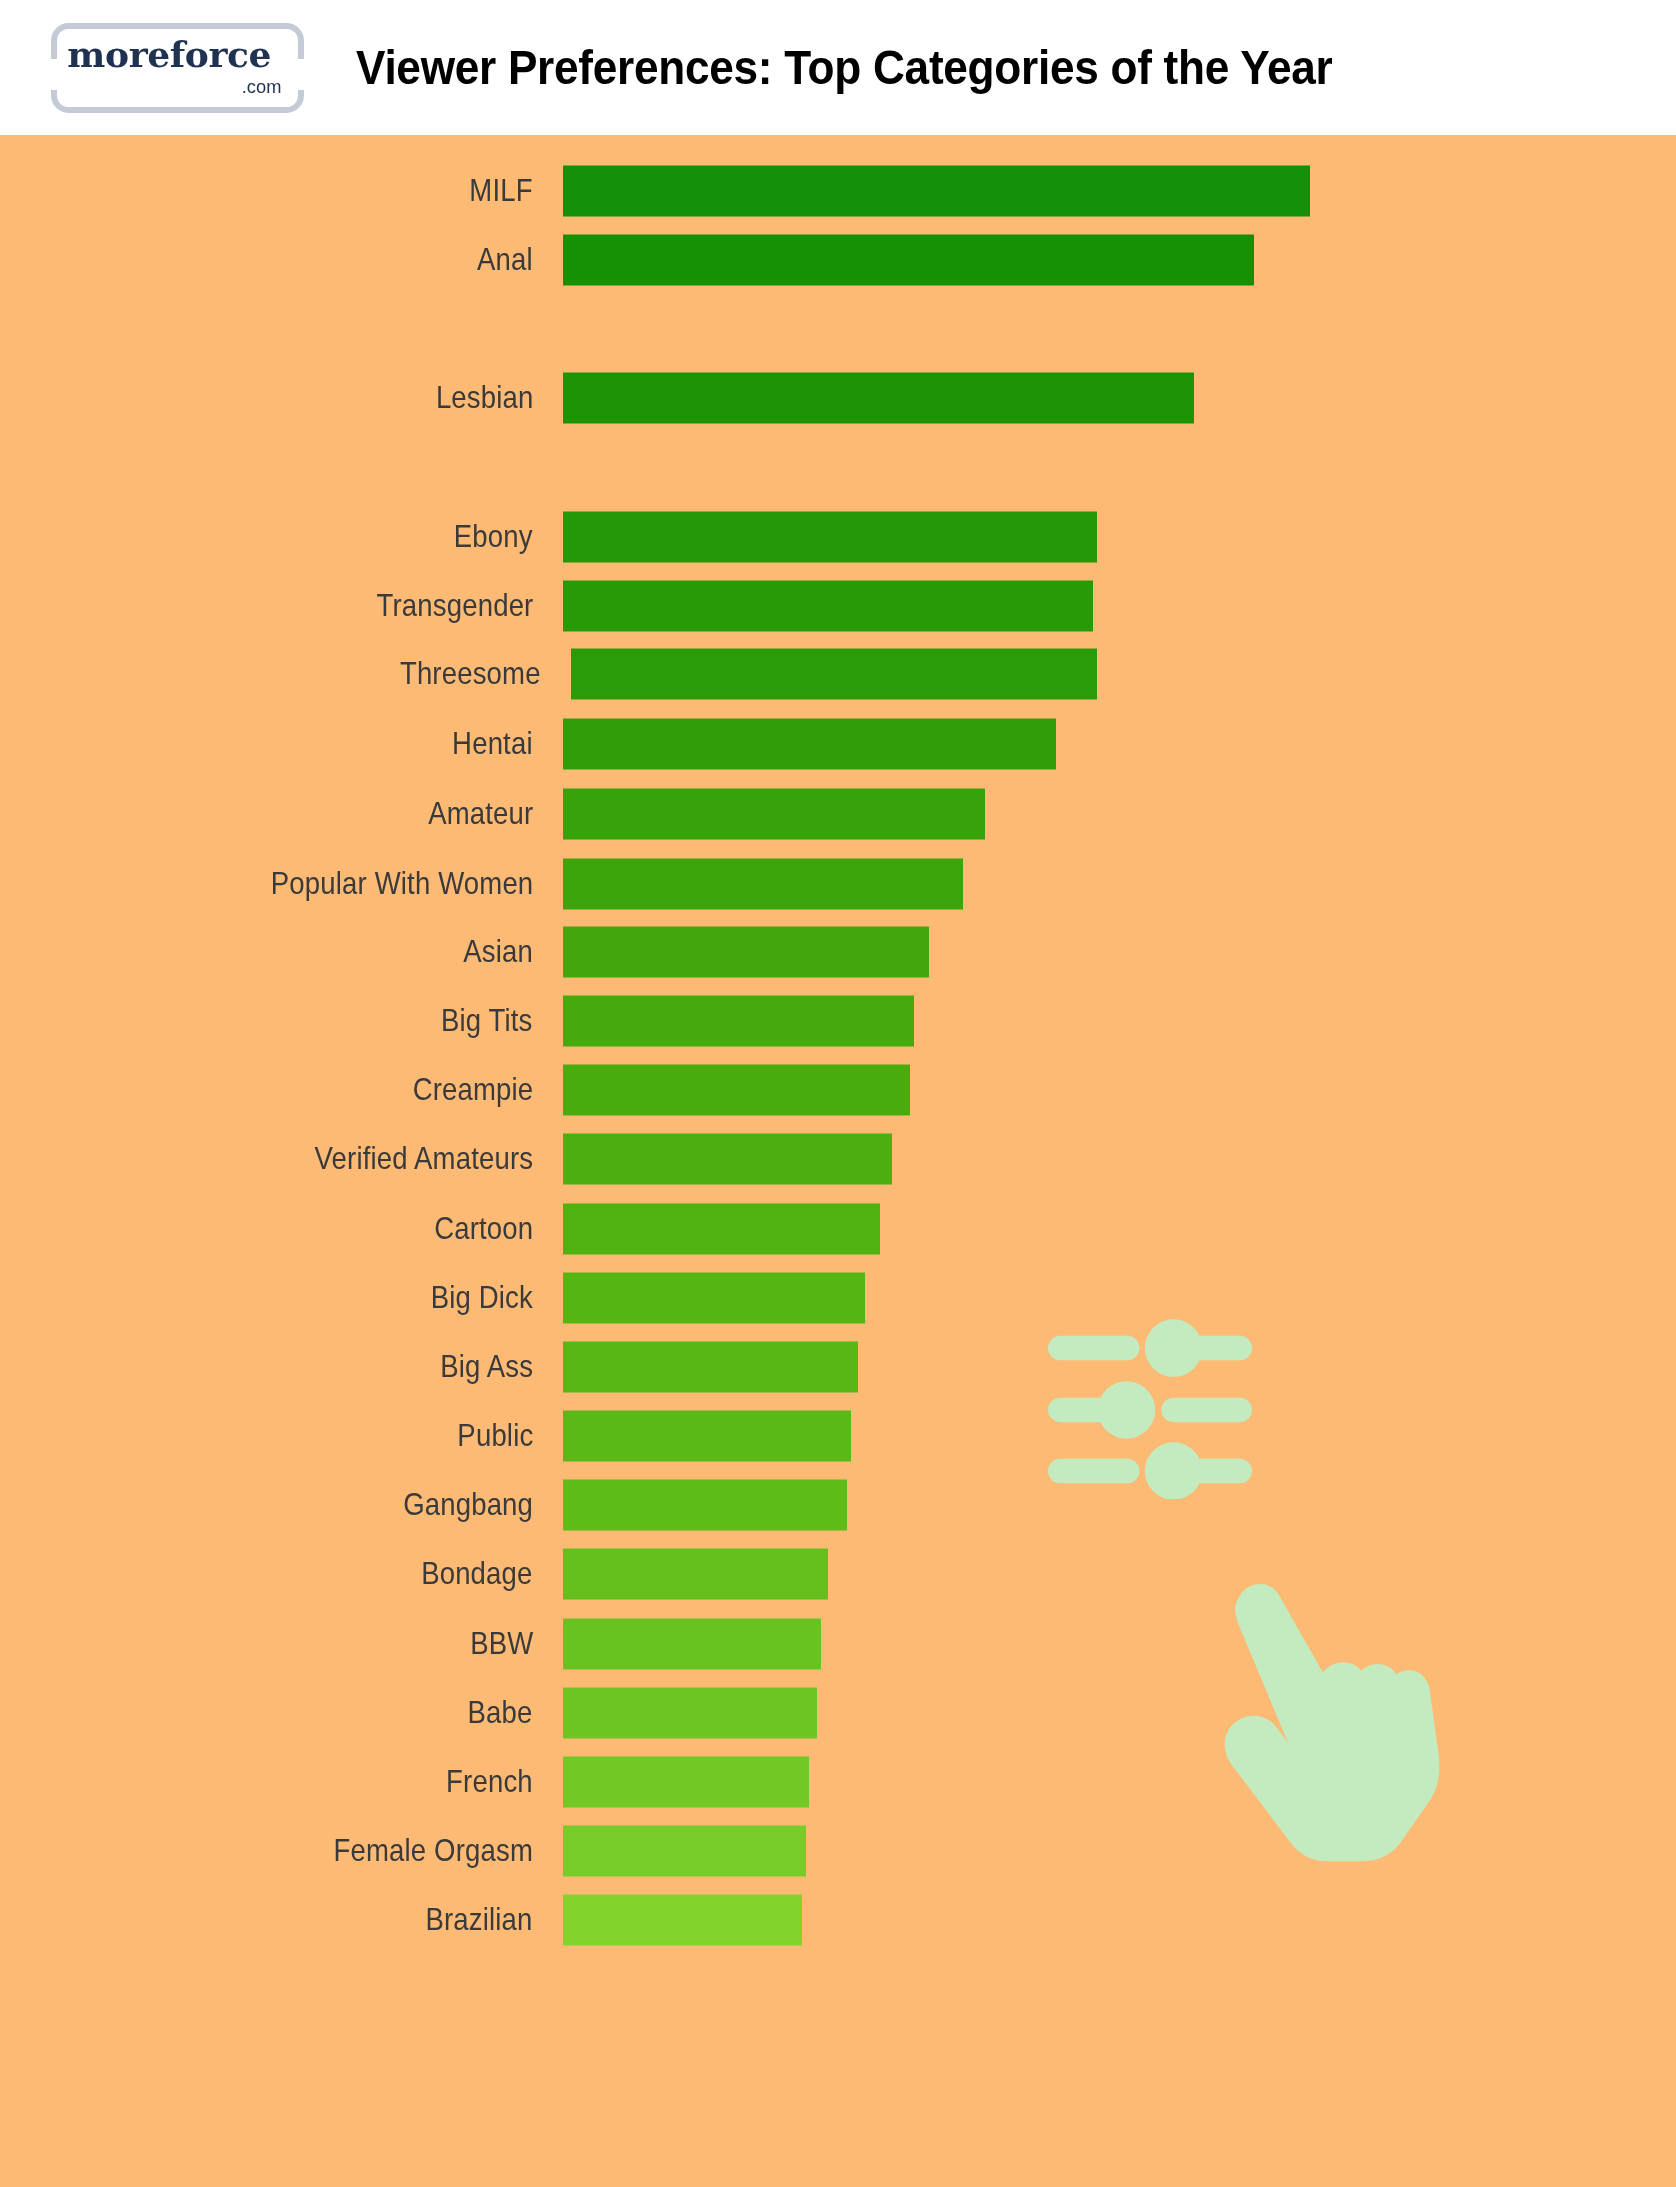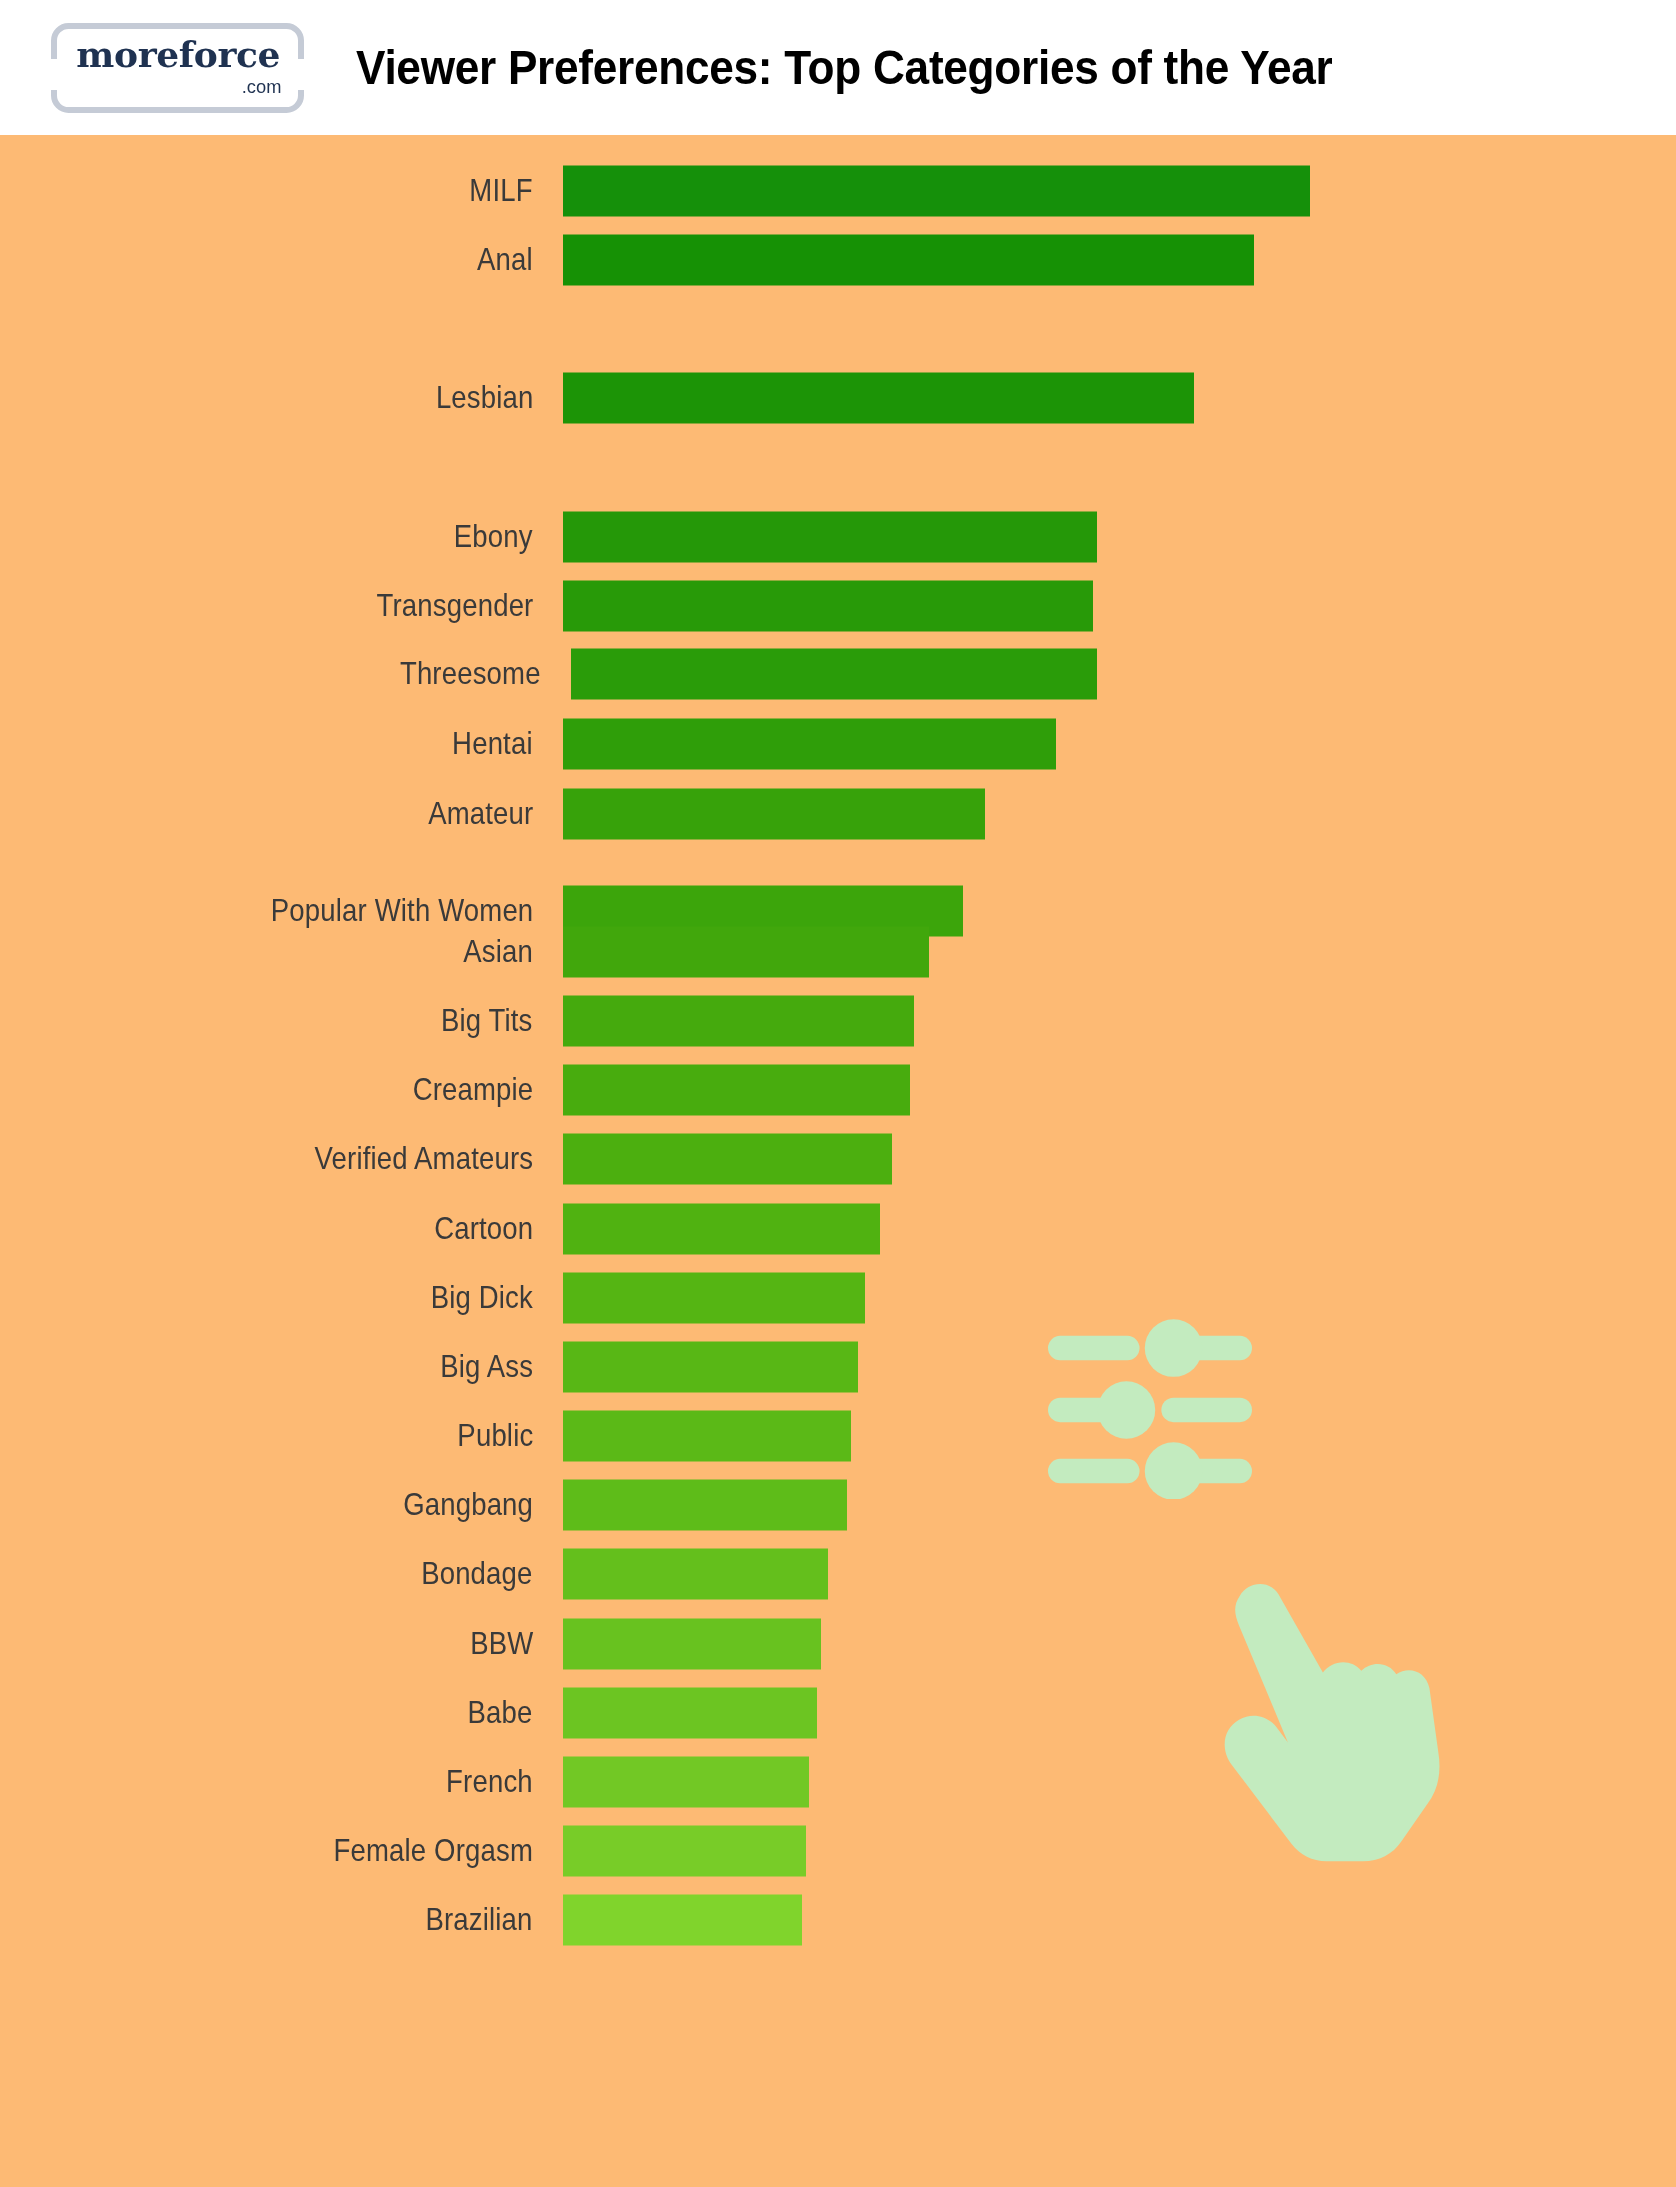--- a/index.html
+++ b/index.html
@@ -55,21 +55,21 @@
     width:7.9px; height:31px;
     background:#ffffff;
   }
   #logo-word {
     font-family:"DejaVu Serif", "Liberation Serif", serif;
     font-weight:bold;
     font-size:36px;
     color:#1f3251;
     letter-spacing:-0.4px;
     line-height:1;
-    margin-right:4px;
+    margin-right:13px;
   }
   #logo-tld {
     font-family:"Liberation Sans", "DejaVu Sans", sans-serif;
     font-size:18.3px;
     color:#1f3251;
     line-height:1;
     margin-top:6.1px;
     margin-right:2.6px;
   }
 
@@ -193,21 +193,21 @@
           <div class="row-bar" style="width: 526px; background: rgb(42, 156, 9);"></div>
         </div>
         <div class="row" style="top: 574px; height: 69px;">
           <div class="row-label">Hentai</div>
           <div class="row-bar" style="width: 493px; background: rgb(47, 158, 9);"></div>
         </div>
         <div class="row" style="top: 644px; height: 69px;">
           <div class="row-label">Amateur</div>
           <div class="row-bar" style="width: 422px; background: rgb(55, 162, 10);"></div>
         </div>
-        <div class="row" style="top: 741px; height: 69px;">
+        <div class="row" style="top: 714px; height: 69px;">
           <div class="row-label">Popular With Women</div>
           <div class="row-bar" style="width: 400px; background: rgb(60, 165, 11);"></div>
         </div>
         <div class="row" style="top: 782px; height: 69px;">
           <div class="row-label">Asian</div>
           <div class="row-bar" style="width: 366px; background: rgb(65, 167, 12);"></div>
         </div>
         <div class="row" style="top: 851px; height: 69px;">
           <div class="row-label">Big Tits</div>
           <div class="row-bar" style="width: 351px; background: rgb(69, 170, 13);"></div>

